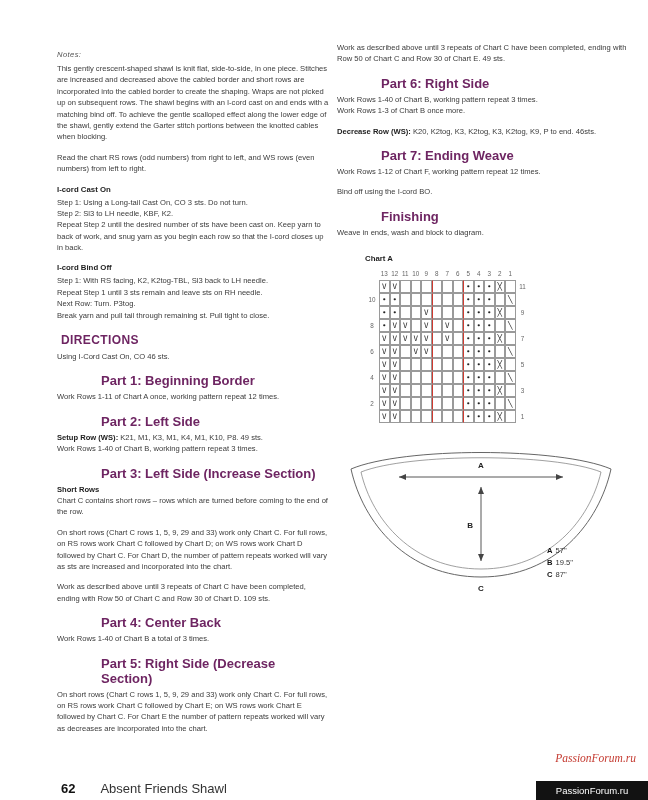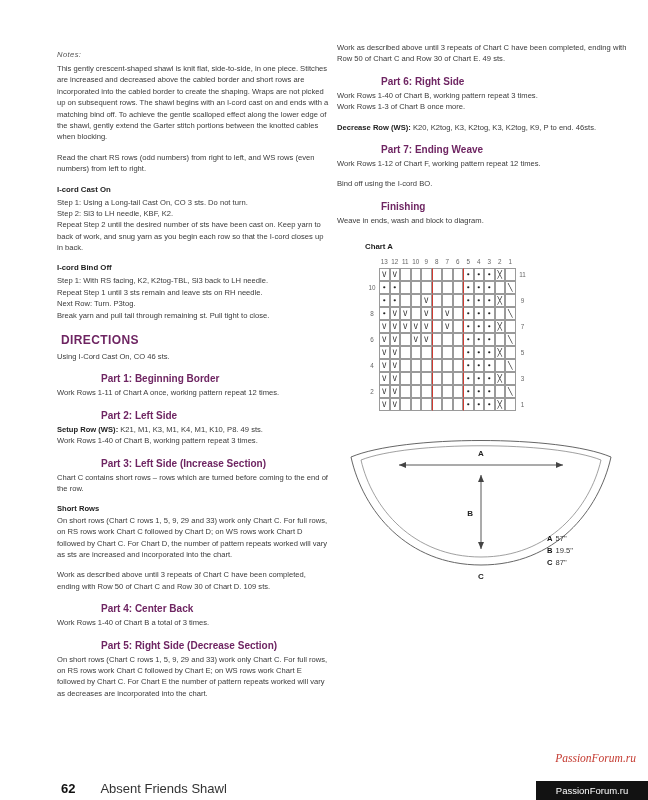--- a/index.html
+++ b/index.html
@@ -14,21 +14,21 @@
 
   
   .blk{margin:0;}
   .title{font-size:17px;font-weight:bold;color:#101010;margin:0 0 10px;letter-spacing:.2px;}
   .notes{font-style:italic;color:#555;font-size:7.6px;margin:0 0 4px;letter-spacing:.4px;}
   .body{font-size:7.6px;line-height:1.5;color:#3a3a3a;margin:0 0 9px;}
   .line{font-size:7.6px;line-height:1.5;color:#3a3a3a;margin:0;}
   .boldline{font-size:7.6px;line-height:1.5;font-weight:bold;color:#222;margin:0;}
   .subhead{font-size:7.8px;font-weight:bold;color:#1d1d1d;margin:10px 0 3px;}
   .directions{font-size:12px;font-weight:bold;color:var(--purple,#6e2562);margin:12px 4px 4px;letter-spacing:.4px;}
-  .part{font-size:10px;font-weight:bold;color:var(--purple,#6e2562);margin:11px 0 3px;padding-left:44px;}
+  .part{font-size:13px;font-weight:bold;color:var(--purple,#6e2562);margin:11px 0 3px;padding-left:44px;}
   .blk b{color:#222;text-align:center;}
 
   
   .chart-block{margin:16px 0 4px 28px;}
   .chart-title{font-size:7.8px;font-weight:bold;color:#1d1d1d;margin:0 0 4px;}
   #chart-grid{display:grid;grid-template-columns:14px repeat(13,10.5px) 14px;grid-auto-rows:13px;}
   .cc{border:0.5px solid #9a9a9a;display:flex;align-items:center;justify-content:center;
       font-size:7.5px;color:#222;background:#fff;font-family:"DejaVu Sans Mono",monospace;}
   .cc.rep{border-left:1.4px solid var(--chart-red,#cf3a30);}
   .cnum{display:flex;align-items:center;justify-content:center;font-size:6.3px;color:#666;}
@@ -66,22 +66,22 @@
       <div class="blk line">Next Row: Turn. P3tog.</div>
       <div class="blk body">Break yarn and pull tail through remaining st. Pull tight to close.</div>
       <div class="blk directions">DIRECTIONS</div>
       <div class="blk body">Using I-Cord Cast On, CO 46 sts.</div>
       <div class="blk part">Part 1: Beginning Border</div>
       <div class="blk body">Work Rows 1-11 of Chart A once, working pattern repeat 12 times.</div>
       <div class="blk part">Part 2: Left Side</div>
       <div class="blk line"><b>Setup Row (WS): </b>K21, M1, K3, M1, K4, M1, K10, P8. 49 sts.</div>
       <div class="blk body">Work Rows 1-40 of Chart B, working pattern repeat 3 times.</div>
       <div class="blk part">Part 3: Left Side (Increase Section)</div>
+      <div class="blk boldline">Short Rows</div>
       <div class="blk body">Chart C contains short rows – rows which are turned before coming to the end of the row.</div>
-      <div class="blk boldline">Short Rows</div>
       <div class="blk body">On short rows (Chart C rows 1, 5, 9, 29 and 33) work only Chart C. For full rows, on RS rows work Chart C followed by Chart D; on WS rows work Chart D followed by Chart C. For Chart D, the number of pattern repeats worked will vary as sts are increased and incorporated into the chart.</div>
       <div class="blk body">Work as described above until 3 repeats of Chart C have been completed, ending with Row 50 of Chart C and Row 30 of Chart D. 109 sts.</div>
       <div class="blk part">Part 4: Center Back</div>
       <div class="blk body">Work Rows 1-40 of Chart B a total of 3 times.</div>
       <div class="blk part">Part 5: Right Side (Decrease Section)</div>
       <div class="blk body">On short rows (Chart C rows 1, 5, 9, 29 and 33) work only Chart C. For full rows, on RS rows work Chart C followed by Chart E; on WS rows work Chart E followed by Chart C. For Chart E the number of pattern repeats worked will vary as decreases are incorporated into the chart.</div>
     </div>
 
   <div class="col right">
     <div>

